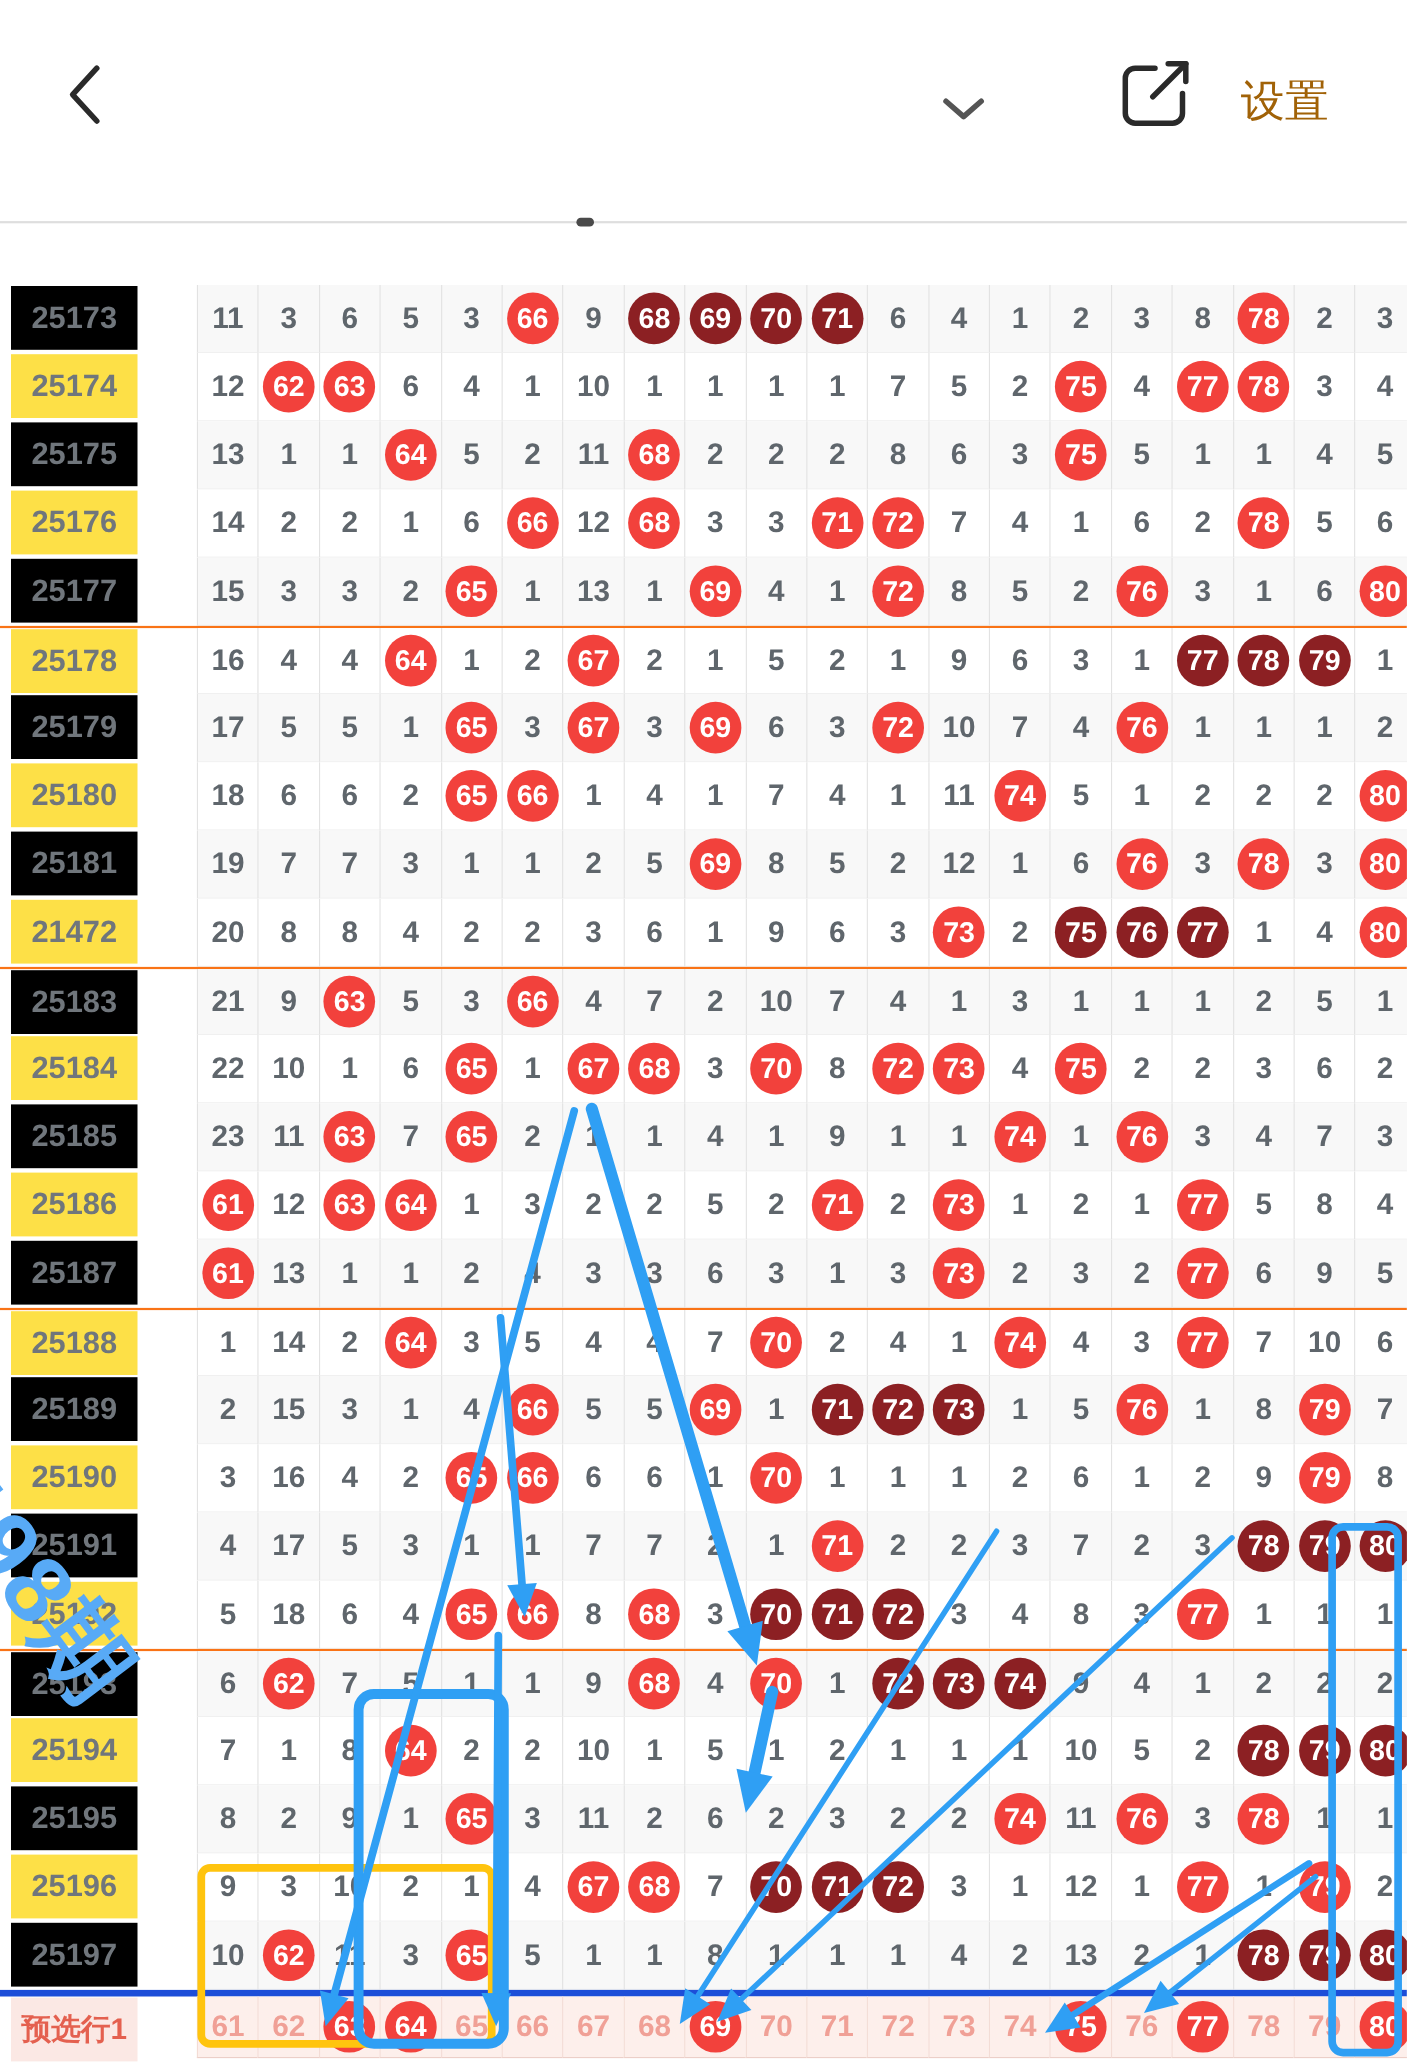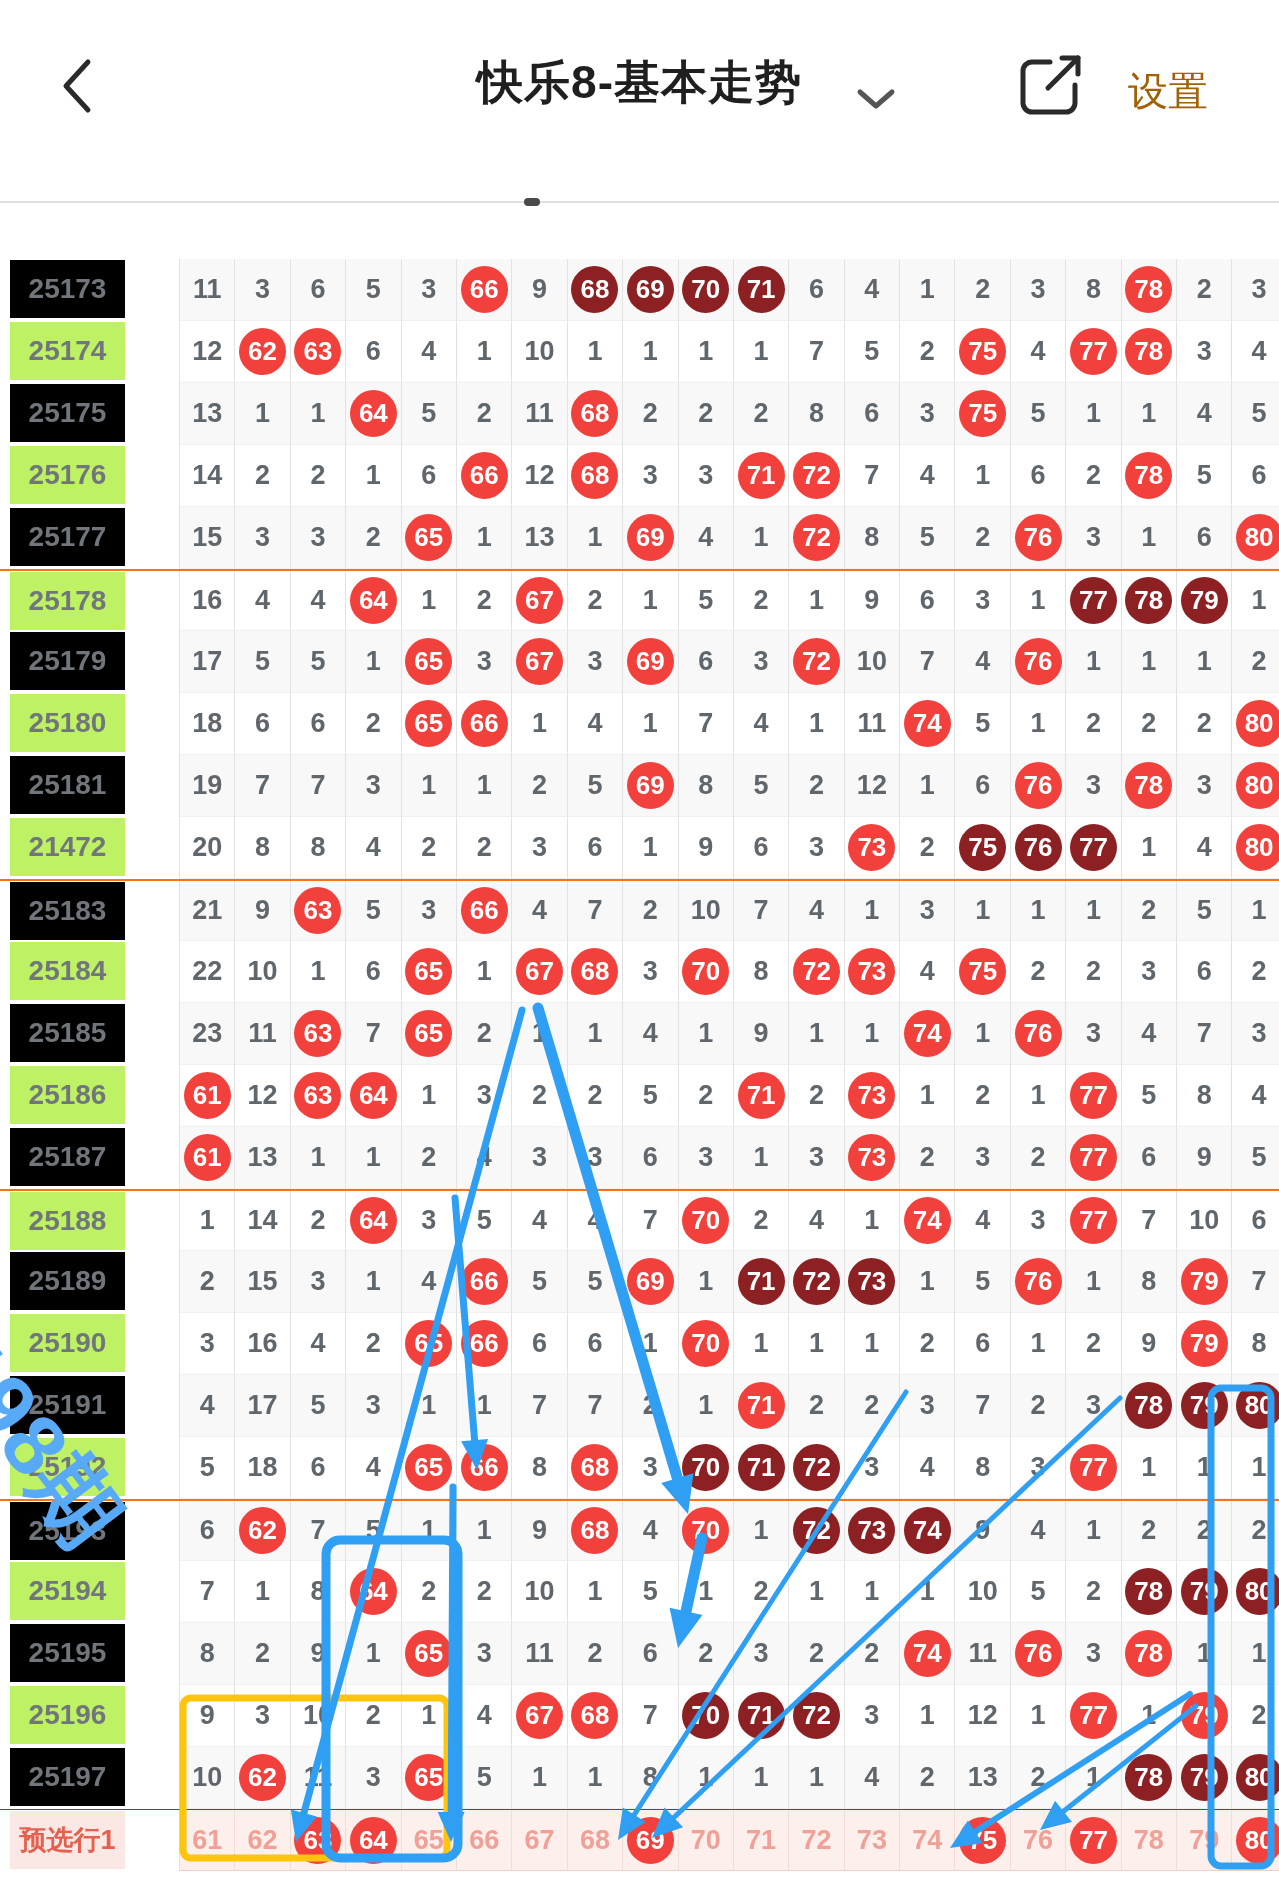--- a/index.html
+++ b/index.html
@@ -14,55 +14,52 @@
   .settings{position:absolute;left:1128px;top:64px;font-size:40px;color:#a16207;}
   .notice{position:absolute;left:44px;top:156px;font-size:22px;color:#9b9b9b;white-space:nowrap;}
   .topline{position:absolute;left:0;top:201px;width:100%;height:2px;background:#dedede;}
   .topdot{position:absolute;left:524px;top:198px;width:16px;height:8px;border-radius:4px;background:#4a4a4a;}
 
   
   #grid{position:absolute;left:0;top:259px;width:100%;}
   .row{position:relative;height:62px;box-sizing:border-box;}
   .row.gsep{border-top:2px solid #f97316;}
   .plabel{position:absolute;left:10px;top:1px;width:115px;height:58px;line-height:58px;
-    text-align:center;font-size:28px;font-weight:700;color:var(--period,#70767c);background:#bef264;}
+    text-align:center;font-size:28px;font-weight:700;color:var(--period,#70767c);background:#fde047;}
   .tint .plabel{background:#000000;}
   .cells{position:absolute;left:163px;top:0;height:100%;display:flex;margin-left:16px;}
   .cell{width:55.4px;box-sizing:border-box;display:flex;align-items:center;justify-content:center;
     border-left:1px solid #e2e2e2;border-bottom:1px solid #f0f0f0;
     font-size:27px;font-weight:700;color:var(--txt,#5f666c);background:#fff;}
   .cell:last-child{border-right:1px solid #e2e2e2;}
   .tint .cell{background:#f8f8f8;}
   .circ{width:47px;height:47px;border-radius:50%;display:flex;align-items:center;justify-content:center;
     color:#fff;font-size:26px;font-weight:700;flex:none;}
   .circ.r{background:var(--red,#f2413c);}
   .circ.d{background:var(--dark,#8c2023);}
-  .pre{border-top:1px solid #1d4ed8;}
+  .pre{border-top:6px solid #1d4ed8;}
   .pre .plabel{background:var(--pinklab,#fbe8e4);color:var(--pinktitle,#e4604f);font-size:27px;}
   .pre .cell{background:var(--pinkbg,#fdefeb);color:var(--pinktxt,#f0a096);border-left-color:#f3dcd5;
     border-bottom:1px solid #eccfc8;}
 
   
   #ann{position:absolute;left:0;top:0;z-index:40;pointer-events:none;}
   .watermark{position:absolute;left:6px;top:1312px;z-index:45;font-size:86px;font-weight:700;
     color:var(--wm,#58aaf6);transform:rotate(53deg);transform-origin:0 0;letter-spacing:2px;
     pointer-events:none;white-space:nowrap;}
 </style>
 </head>
 <body>
 
 <div class="page">
 
   <svg class="hicon" style="left:56px;top:56px;" width="44" height="60" viewBox="0 0 44 60">
     <polyline points="32,6 10,30 32,54" fill="none" stroke="#2a2a2a" stroke-width="5" stroke-linecap="round" stroke-linejoin="round"></polyline>
   </svg>
 
-  <div class="title-wrap">
-    <span>快乐8-基本走势</span>
-  </div>
 
   <svg class="chev-down" width="40" height="24" viewBox="0 0 40 24">
     <polyline points="4,4 20,18 36,4" fill="none" stroke="#555" stroke-width="5" stroke-linecap="round" stroke-linejoin="round"></polyline>
   </svg>
 
   <svg class="hicon" style="left:1016px;top:52px;" width="72" height="64" viewBox="0 0 72 64">
     <path d="M34 10 H16 a9 9 0 0 0 -9 9 v32 a9 9 0 0 0 9 9 h34 a9 9 0 0 0 9 -9 V33" fill="none" stroke="#2a2a2a" stroke-width="5" stroke-linecap="round"></path>
     <path d="M32 36 L62 6" fill="none" stroke="#2a2a2a" stroke-width="5" stroke-linecap="round"></path>
     <polyline points="46,6 62,6 62,22" fill="none" stroke="#2a2a2a" stroke-width="5" stroke-linecap="round" stroke-linejoin="round"></polyline>
   </svg>

